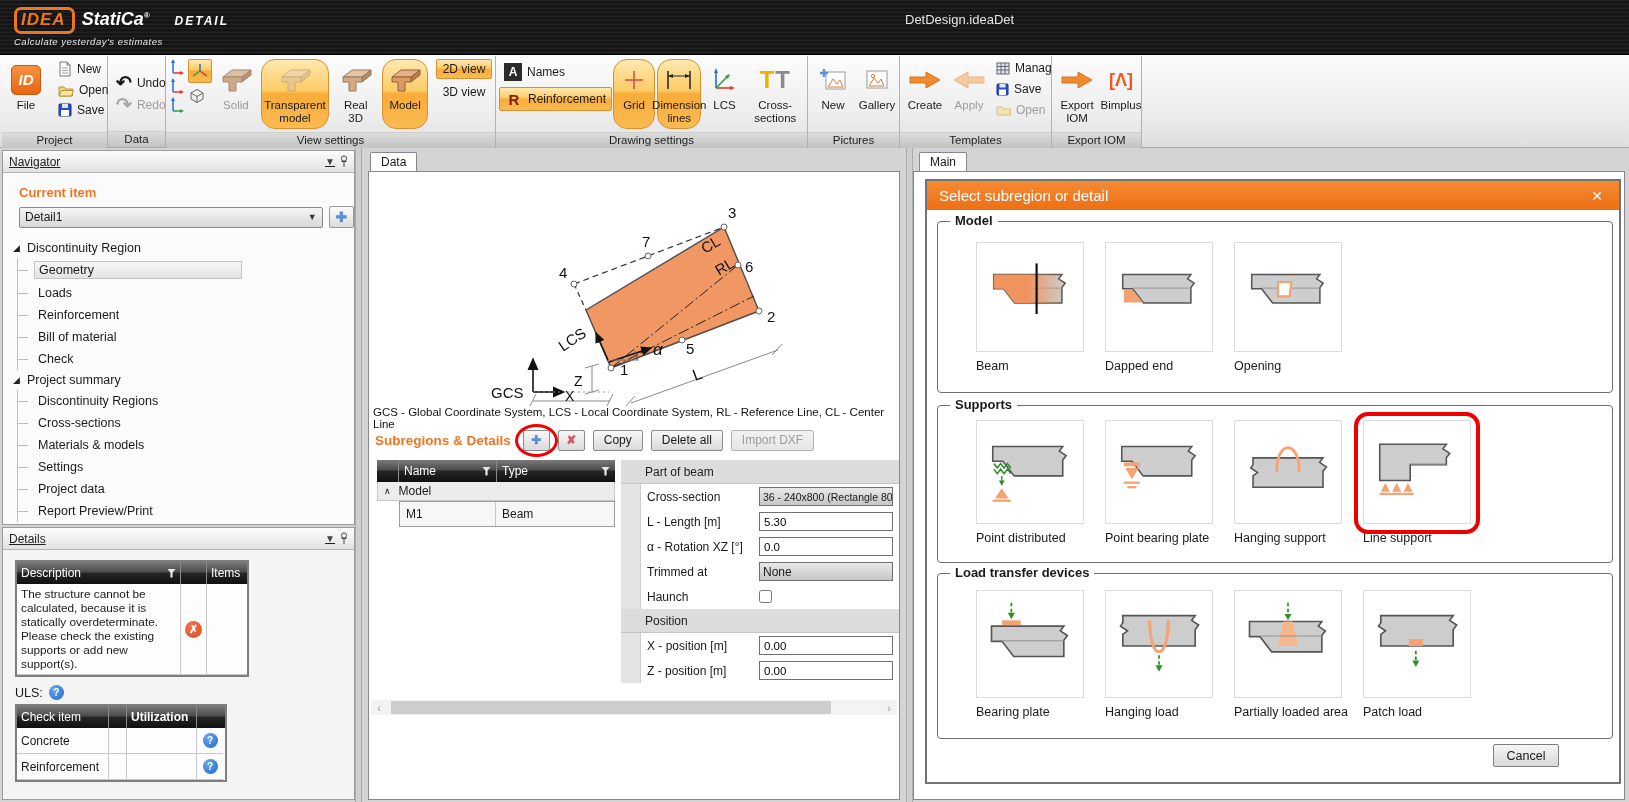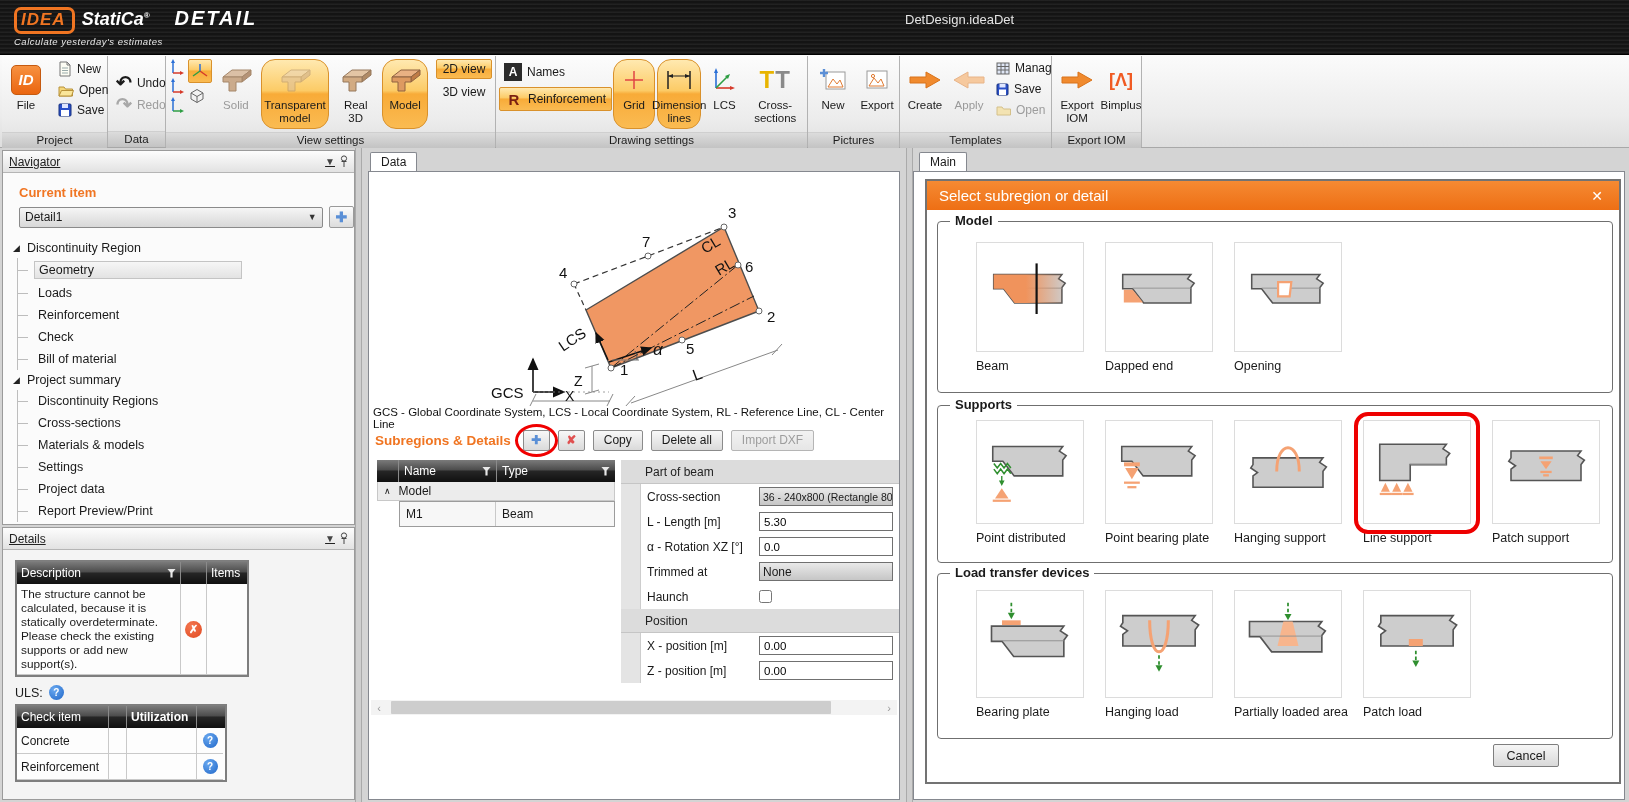--- a/index.html
+++ b/index.html
@@ -10,21 +10,21 @@
 
   
   .titlebar { position:absolute; left:0; top:0; width:100%; height:55px; background:#141414;
     background-image:repeating-linear-gradient(180deg, rgba(255,255,255,.06) 0 1px, rgba(0,0,0,0) 1px 3px, rgba(255,255,255,.03) 3px 4px);
     border-bottom:1px solid #000; }
   .logo { position:absolute; left:14px; top:7px; display:flex; align-items:baseline; gap:7px; }
   .logo-idea { display:inline-block; border:3px solid #f07522; border-radius:7px; color:#f07522;
     font-weight:bold; font-style:italic; font-size:17px; padding:0 6px 1px 4px; letter-spacing:1px; }
   .logo-statica { color:#fff; font-weight:bold; font-style:italic; font-size:18px; }
   .logo-reg { color:#fff; font-size:8px; vertical-align:super; }
-  .logo-app { color:#fff; font-weight:bold; font-style:italic; font-size:20px; letter-spacing:2px; margin-left:18px; }
+  .logo-app { color:#fff; font-weight:bold; font-style:italic; font-size:12px; letter-spacing:2px; margin-left:18px; }
   .tagline { position:absolute; left:14px; top:36px; color:#e8e8e8; font-style:italic; font-size:9.5px; letter-spacing:.5px; }
   .doc-title { position:absolute; left:905px; top:12px; color:#e5e5e5; font-size:13px; }
 
   
   .ribbon { position:absolute; left:0; top:55px; width:100%; height:93px;
     background:linear-gradient(#fbfbfb,#ececec 65%,#dedede); border-bottom:1px solid #a8a8a8;
     display:flex; align-items:stretch; padding:1px 0 0 2px; }
   .rgroup { display:flex; flex-direction:column; border-right:1px solid #b2b2b2; background:linear-gradient(#fcfcfc,#ececec 70%,#e0e0e0); }
   .rg-body { flex:1; display:flex; align-items:flex-start; padding:2px 3px; }
   .rg-label { height:16px; line-height:15px; text-align:center; font-size:11.5px; color:#1c1c1c;
@@ -390,21 +390,21 @@
           <span>New</span>
           </div>
         <div class="bb">
           <div class="bi">
               <svg width="26" height="26">
                 <rect x="3" y="4" width="20" height="17" fill="#fff" stroke="#9a9a9a"></rect>
                 <circle cx="9" cy="9" r="1.6" fill="none" stroke="#e07b33"></circle>
                 <path d="M5,19 l5-8 4,5 3-4 3,7 z" fill="none" stroke="#e07b33"></path>
               </svg>
             </div>
-          <span>Export</span>
+          <span>Gallery</span>
           </div>
       </div>
       <div class="rg-label">Pictures</div>
     </div>
 
     <div class="rgroup" style="width:152px">
       <div class="rg-body">
         <div class="bb">
           <div class="bi">
               <svg width="34" height="20">
@@ -501,24 +501,24 @@
           <div class="tchild selrow">
               <span>Geometry</span>
             </div>
           <div class="tchild">
               <span>Loads</span>
             </div>
           <div class="tchild">
               <span>Reinforcement</span>
             </div>
           <div class="tchild">
+              <span>Bill of material</span>
+            </div>
+          <div class="tchild">
               <span>Check</span>
-            </div>
-          <div class="tchild">
-              <span>Bill of material</span>
             </div>
         </div>
         <div class="troot">
           <span class="tarr">◢</span>
           <span>Project summary</span>
         </div>
         <div class="tchildren" style="margin-left:4px">
           <div class="tchild">
               <span>Discontinuity Regions</span>
             </div>
@@ -873,32 +873,20 @@
                       <line x1="3" y1="54" x2="13" y2="54" stroke="#f5a273" stroke-width="2"></line>
                     <polygon points="14,52 22,52 18,44" fill="#f5a273"></polygon>
                       <line x1="13" y1="54" x2="23" y2="54" stroke="#f5a273" stroke-width="2"></line>
                     <polygon points="24,52 32,52 28,44" fill="#f5a273"></polygon>
                       <line x1="23" y1="54" x2="33" y2="54" stroke="#f5a273" stroke-width="2"></line>
                   </svg>
                 </div>
                 <div class="card-label">Line support</div>
                 <div class="hl-red" style="height:122px"></div>
               </div>
-              <div class="cardwrap">
-                <div class="card" style="height:104px;padding-top:12px">
-                  <svg width="84" height="70" viewBox="0 0 72 62">
-                    <path d="M5,16 H67 L64,20 L70,24 L67,28 V42 H5 V32 L9,29 L3,25 L5,22 Z" fill="#cdcdcd" stroke="#555" stroke-width="1.4"></path>
-                    <line x1="30" y1="22" x2="42" y2="22" stroke="#f5a273" stroke-width="2.4"></line>
-                    <polygon points="31,25 41,25 36,32" fill="#f5a273"></polygon>
-                    <line x1="31" y1="34.5" x2="41" y2="34.5" stroke="#f5a273" stroke-width="2"></line>
-                    <line x1="33.5" y1="37.5" x2="38.5" y2="37.5" stroke="#f5a273" stroke-width="2"></line>
-                  </svg>
-                </div>
-                <div class="card-label">Patch support</div>
-              </div>
             </div>
           </div>
 
           <div class="fieldset" style="top:392px; height:166px">
             <div class="legend">Load transfer devices</div>
             <div class="cards" style="padding-top:16px">
               <div class="cardwrap">
                 <div class="card" style="height:108px;padding-top:10px">
                   <svg width="84" height="76" viewBox="0 0 72 64">
                     <line x1="20" y1="1" x2="20" y2="11" stroke="#2f8f2f" stroke-width="1.5" stroke-dasharray="3,2"></line>

